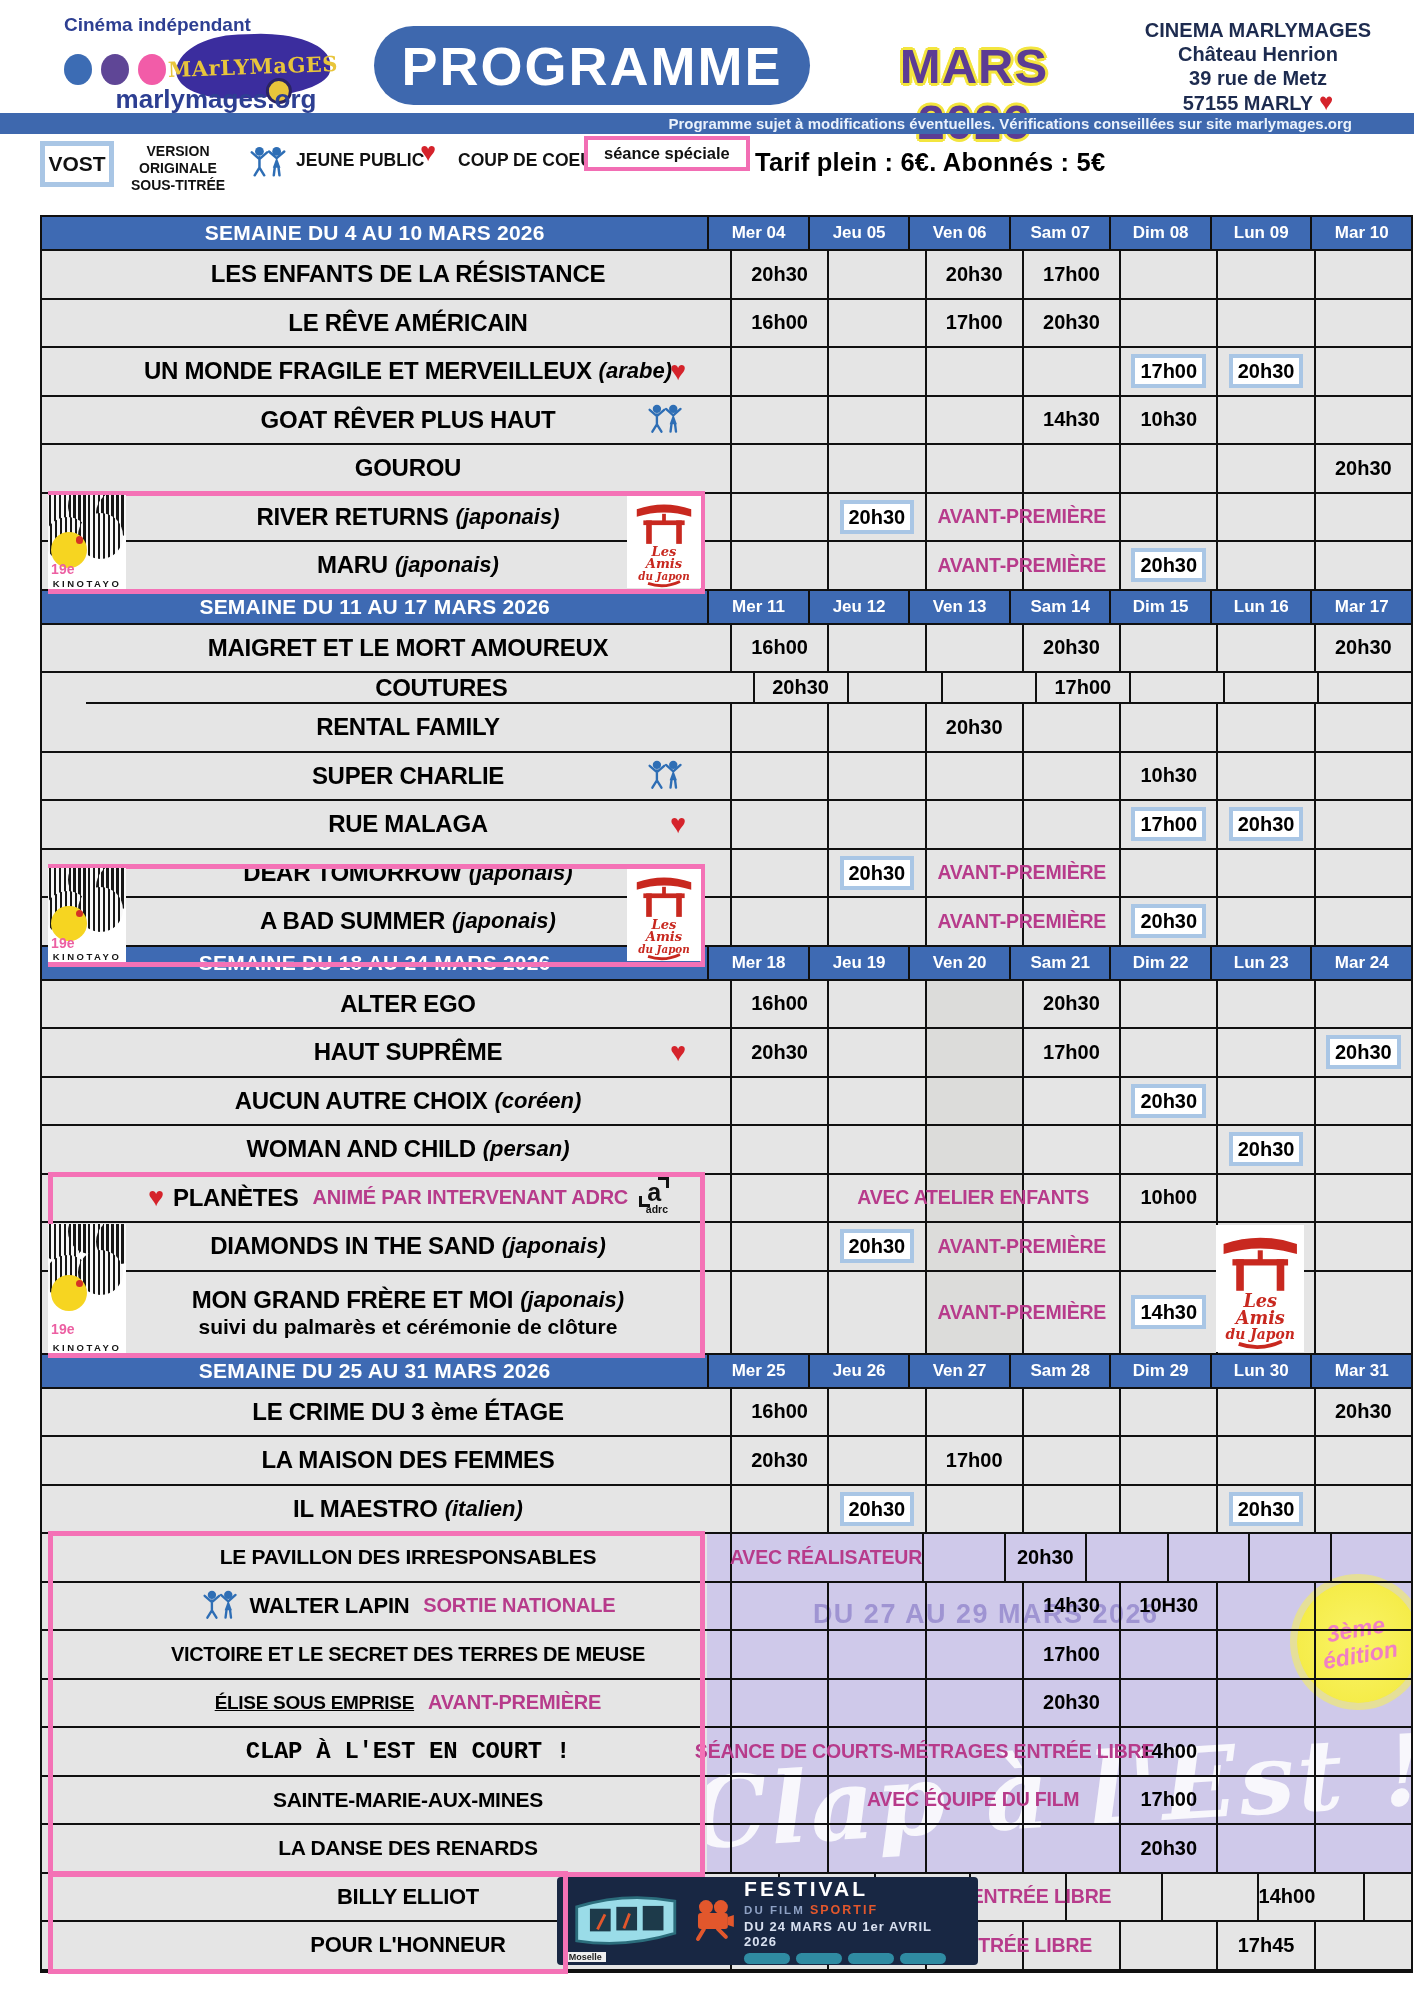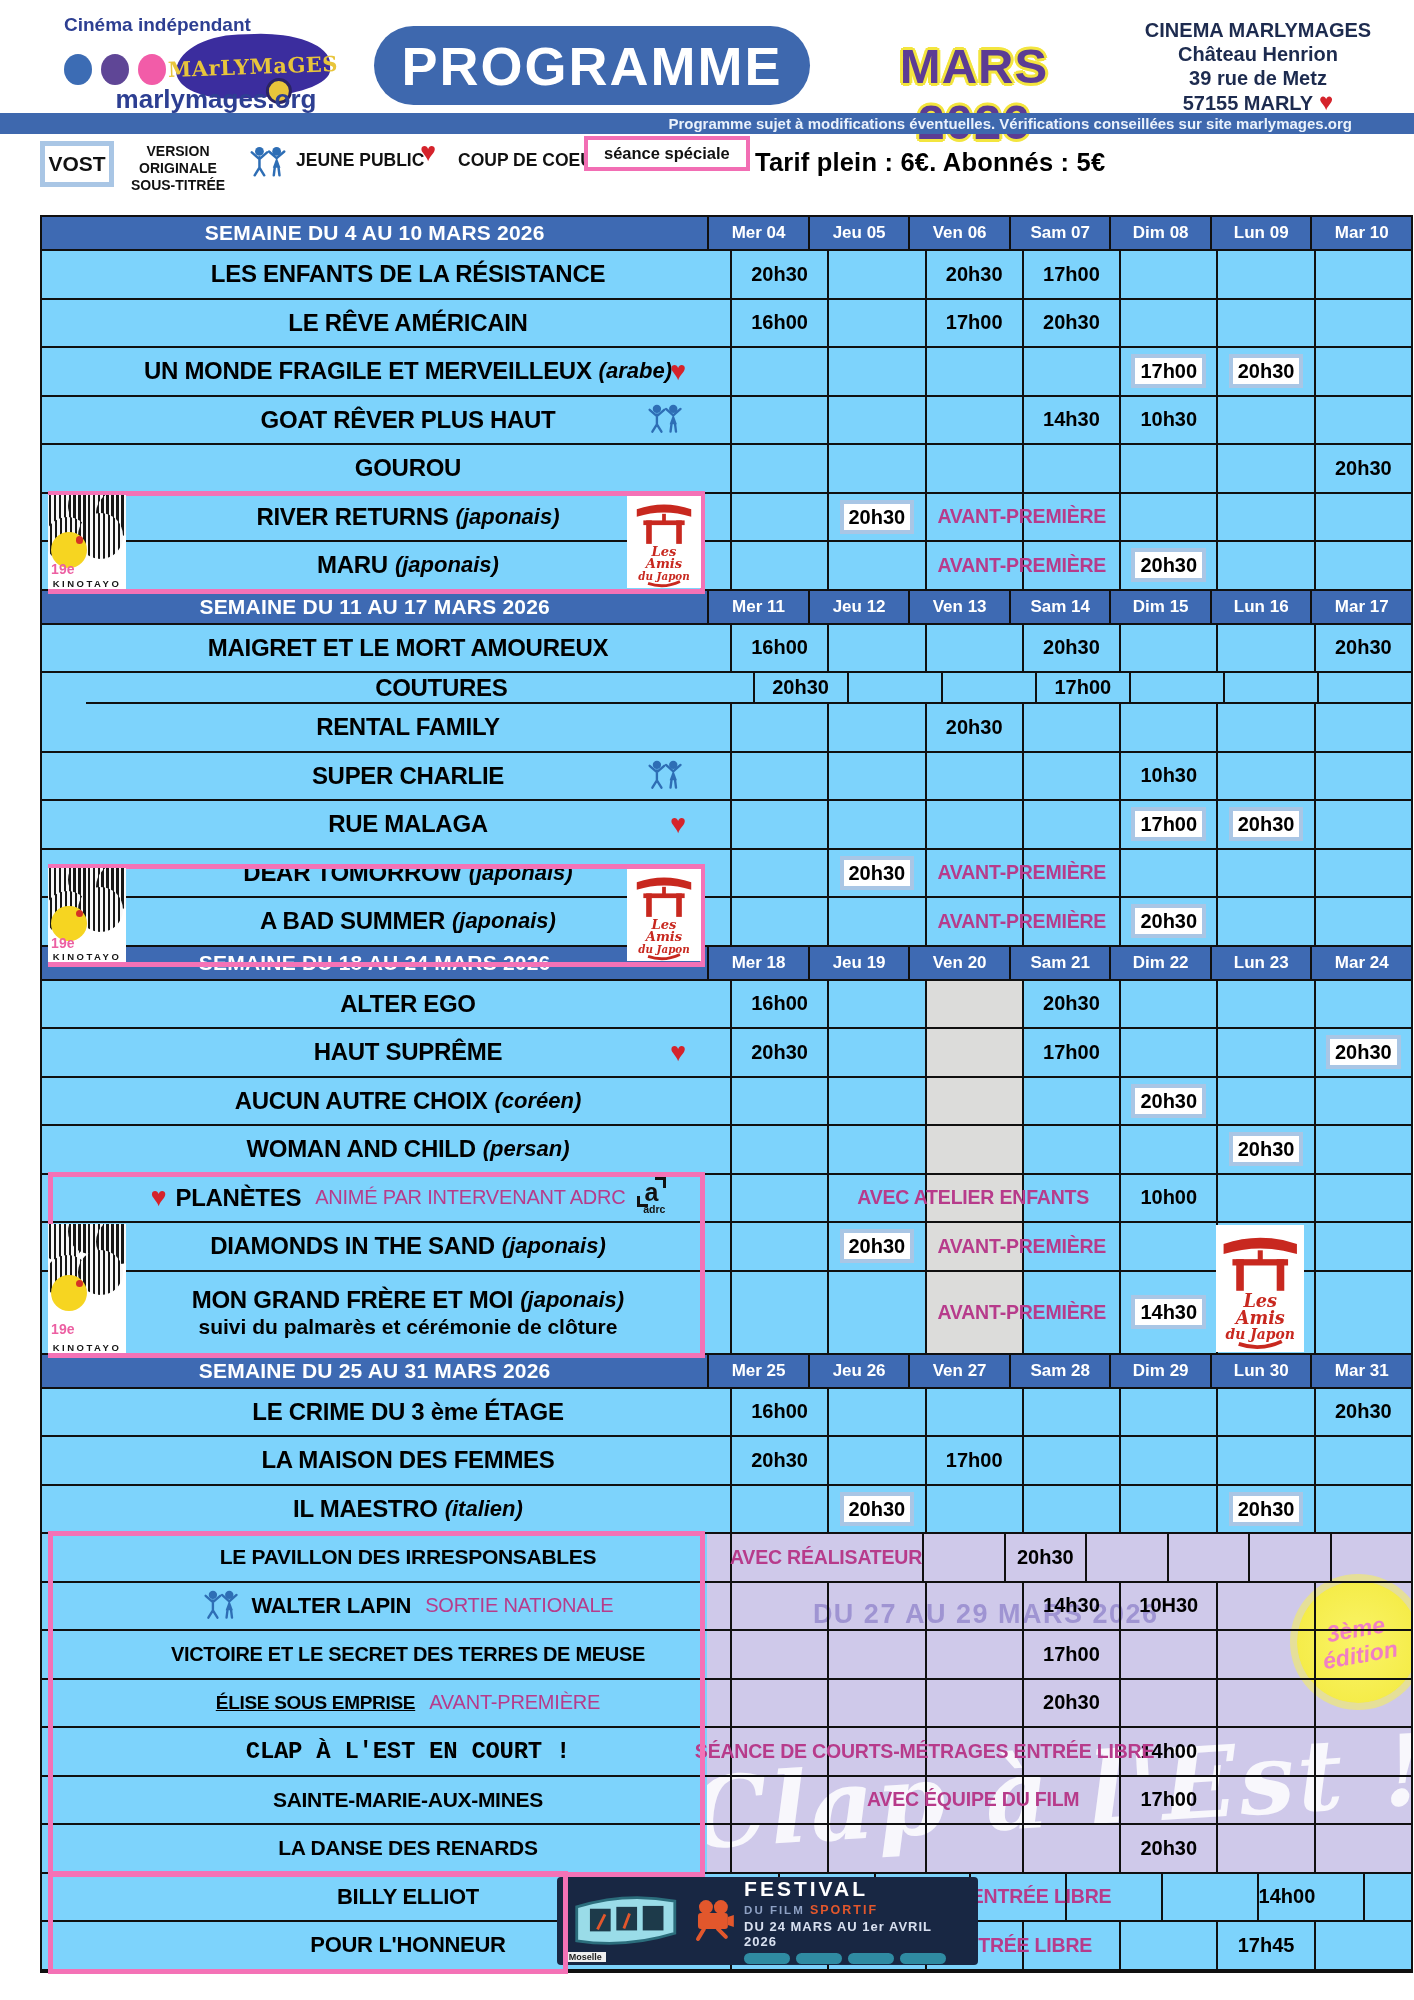--- a/index.html
+++ b/index.html
@@ -38,37 +38,37 @@
   .volbl{position:absolute;left:112px;top:9px;width:132px;text-align:center;font-size:14px;font-weight:bold;line-height:17px;color:#111;}
   .lkids{position:absolute;left:248px;top:10px;}
   .ljeune{position:absolute;left:296px;top:16px;font-size:17.5px;font-weight:bold;color:#111;}
   .lheart{position:absolute;left:420px;top:5px;font-size:33px;}
   .lcoup{position:absolute;left:458px;top:16px;font-size:17.5px;font-weight:bold;color:#111;}
   .seance{position:absolute;left:584px;top:2px;border:4px solid #f26eb4;background:#fff;padding:4px 16px;
           font-size:16.5px;font-weight:bold;color:#111;}
   .tarif{position:absolute;left:755px;top:14px;font-size:25.5px;font-weight:800;color:#000;letter-spacing:.2px;}
 
   
-  .table{position:absolute;left:40px;top:215px;width:1373px;border:2.5px solid #101010;background:#7dd3fc;box-sizing:border-box;}
+  .table{position:absolute;left:40px;top:215px;width:1373px;border:2.5px solid #101010;background:#e5e5e5;box-sizing:border-box;}
   .week{position:relative;}
   .whead{display:grid;grid-template-columns:48.6% repeat(7,1fr);grid-template-rows:100%;height:34px;
          background:#3e6ab3;box-sizing:border-box;border-bottom:2px solid #101010;position:relative;z-index:2;}
   .wtitle{display:flex;align-items:center;justify-content:center;color:#fff;font-weight:bold;font-size:21px;letter-spacing:.2px;}
   .wday{border-left:2px solid #101010;display:flex;align-items:center;justify-content:center;
         color:#fff;font-weight:bold;font-size:17px;}
   .row{display:grid;grid-template-columns:48.6% repeat(7,1fr);grid-template-rows:100%;box-sizing:border-box;
        border-bottom:2px solid #101010;position:relative;z-index:1;padding-left:44px;}
   .week .row:last-child{border-bottom:none;}
   .tcell{grid-row:1;grid-column:1;display:flex;flex-direction:column;align-items:center;justify-content:center;
          position:relative;padding:0 6px;box-sizing:border-box;}
   .tline{display:flex;align-items:center;justify-content:center;white-space:nowrap;}
   .fname{font-weight:bold;font-size:24px;color:#000;letter-spacing:-.3px;}
   .flang{font-style:italic;font-weight:bold;font-size:22px;color:#000;margin-left:7px;}
   .fsub{font-weight:bold;font-size:21px;color:#000;margin-top:1px;}
-  .tnote{color:#b73b8b;font-weight:400;font-size:20px;margin-left:14px;letter-spacing:-.2px;}
+  .tnote{color:#b73b8b;font-weight:700;font-size:20px;margin-left:14px;letter-spacing:-.2px;}
   .dcell{grid-row:1;border-left:2px solid #101010;display:flex;align-items:center;justify-content:center;position:relative;}
   .dcell.gray{background:#dcdcda;}
   .time{font-weight:bold;font-size:20px;color:#000;}
   .time.vost{border:4px solid #a9c6e5;background:#fff;padding:3px 5px;line-height:1;}
   .note{grid-row:1;display:flex;align-items:center;justify-content:center;z-index:3;pointer-events:none;
         color:#b73b8b;font-weight:800;font-size:19.5px;white-space:nowrap;overflow:visible;letter-spacing:-.2px;}
   .ic-after{position:absolute;right:44px;top:50%;transform:translateY(-50%);}
   .ic-b{margin-right:9px;}
   span.hicon{font-size:27px;line-height:1;}
 

